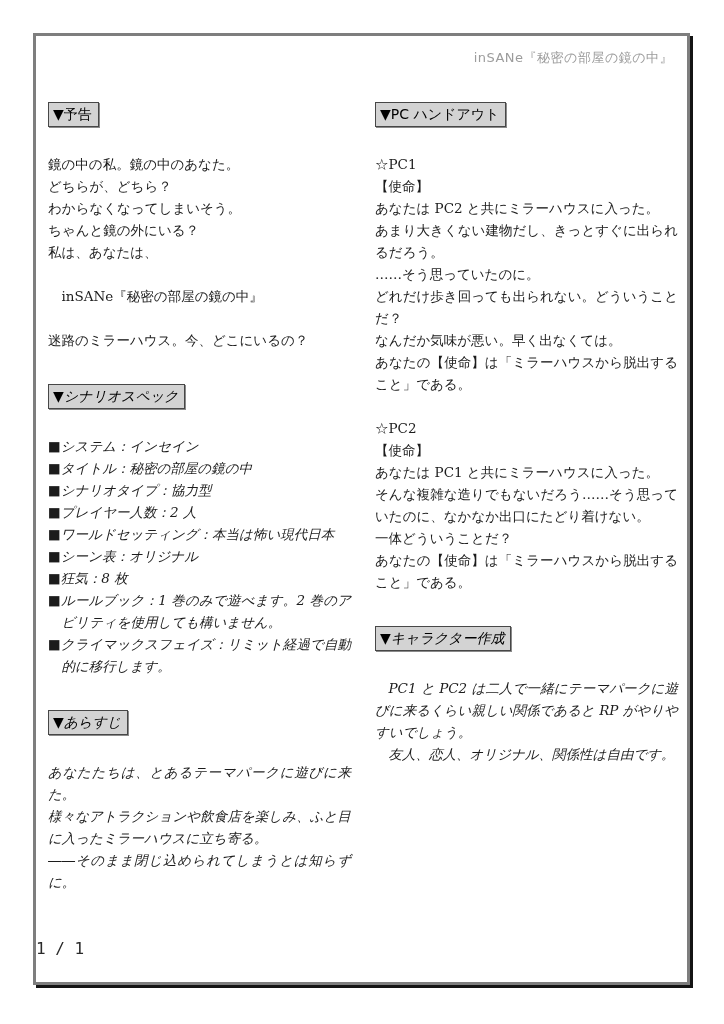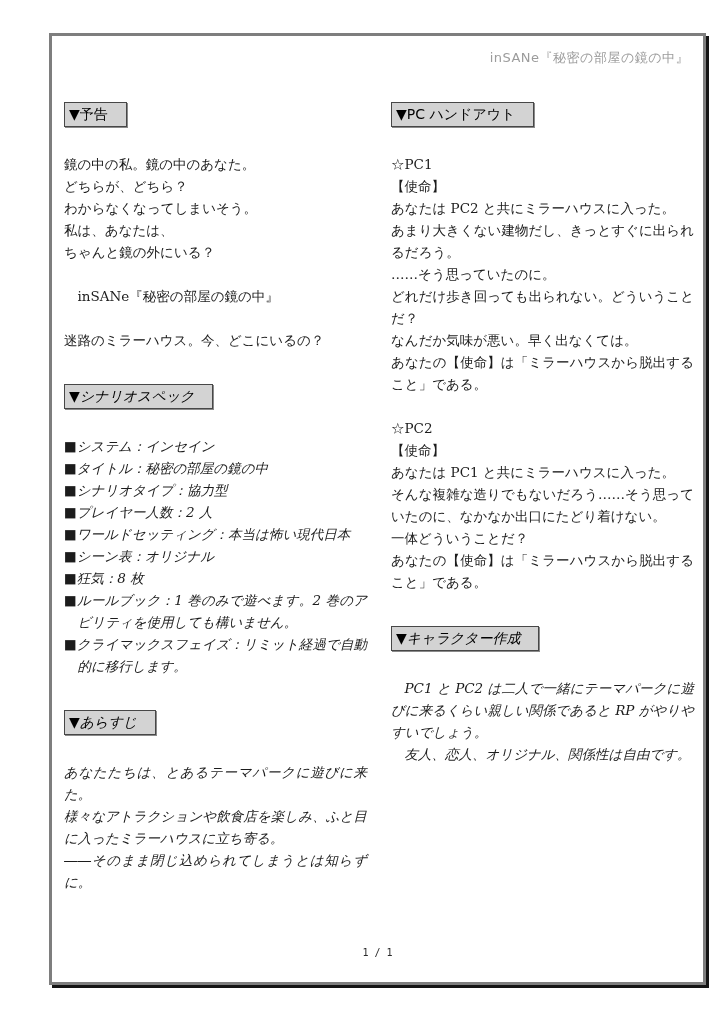--- a/index.html
+++ b/index.html
@@ -18,21 +18,20 @@
   .sheet {
     position: absolute;
     left: 33px;
     top: 33px;
     width: 657px;
     height: 952px;
     box-sizing: border-box;
     border: 3px solid #7e7e7e;
     box-shadow: 3px 3px 0 0 #141414;
     background: #ffffff;
-    margin-left: 16px;
   }
   .doc-header {
     position: absolute;
     top: 13px;
     right: 14px;
     font-family: "DejaVu Sans", "Liberation Sans", sans-serif;
     font-size: 13px;
     color: #9c9c9c;
     letter-spacing: 0.5px;
   }
@@ -53,21 +52,21 @@
   }
   .sec-head {
     display: inline-block;
     font-family: "DejaVu Sans", "Liberation Sans", sans-serif;
     font-size: 14px;
     line-height: 18px;
     color: #000000;
     background: #d3d3d3;
     border: 1px solid #474747;
     box-shadow: 1px 1px 0 0 #8a8a8a;
-    padding: 2px 18px 3px 4px;
+    padding: 2px 6px 3px 4px;
     margin: 0 0 26px 0;
   }
   .sec-gap { margin-top: 33px; font-style: italic; }
   p.line {
     margin: 0;
     padding: 0;
   }
   p.blank-above { margin-top: 22px; }
   p.indent { text-indent: 1em; }
   ul.spec-list {
@@ -79,45 +78,45 @@
     text-indent: -1em;
     padding-left: 1em;
   }
   .pc-block { margin: 0; }
   .pc-block.second { margin-top: 22px; }
   .footer {
     position: absolute;
     left: 0;
     right: 0;
     bottom: 24px;
-    text-align: center;
+    text-align: left;
     font-family: "DejaVu Sans Mono", "Liberation Mono", monospace;
-    font-size: 10px;
+    font-size: 16px;
     color: #2a2a2a;
   }
 </style>
 </head>
 <body>
 
 <div class="sheet">
 
   <div class="doc-header">inSANe『秘密の部屋の鏡の中』</div>
 
   <div class="columns">
 
     <div class="col">
 
       <section>
         <div class="sec-head">▼予告</div>
         <div>
           <p class="line">鏡の中の私。鏡の中のあなた。</p>
           <p class="line">どちらが、どちら？</p>
           <p class="line">わからなくなってしまいそう。</p>
+          <p class="line">ちゃんと鏡の外にいる？</p>
           <p class="line">私は、あなたは、</p>
-          <p class="line">ちゃんと鏡の外にいる？</p>
           <p class="line blank-above indent">inSANe『秘密の部屋の鏡の中』</p>
           <p class="line blank-above">迷路のミラーハウス。今、どこにいるの？</p>
         </div>
       </section>
 
       <section class="sec-gap">
         <div class="sec-head">▼シナリオスペック</div>
         <ul class="spec-list">
           <li>■システム：インセイン</li>
           <li>■タイトル：秘密の部屋の鏡の中</li>

